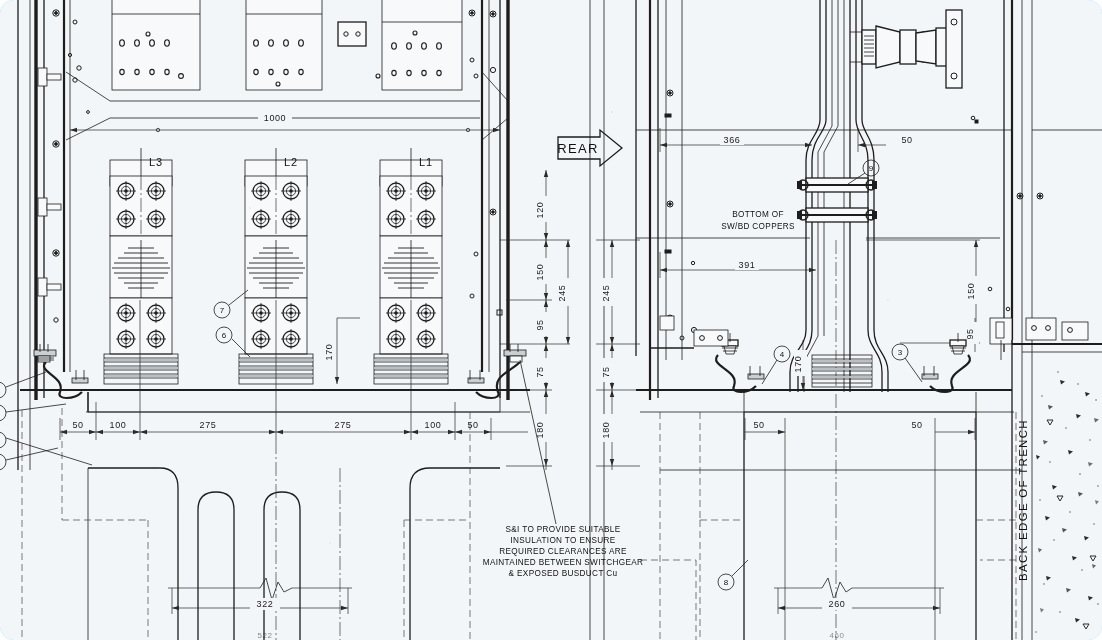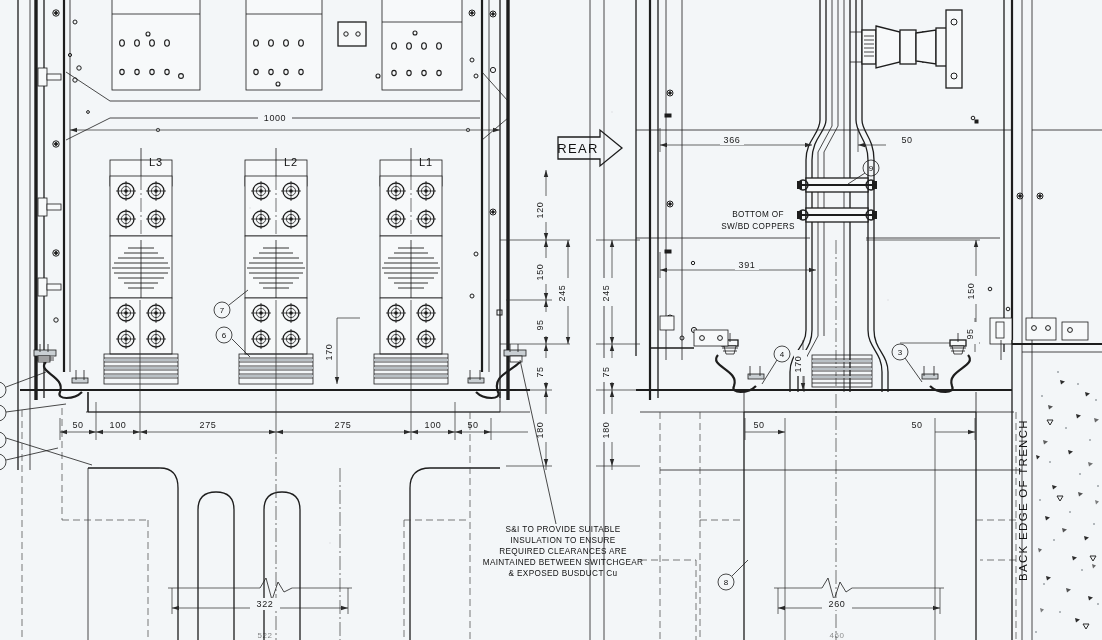--- a/index.html
+++ b/index.html
@@ -1,19 +1,20 @@
 <!DOCTYPE html>
 <html><head>
 <meta charset="utf-8">
 <style>
   html,body{margin:0;padding:0;background:#fff;}
   #sheet{
     position:relative;width:1102px;height:640px;overflow:hidden;
     background:#7dd3fc;
     font-family:"Liberation Sans", sans-serif;
+    border-radius:14px;
   }
   #sheet svg{position:absolute;left:0;top:0;}
   .dimtxt{font-family:"Liberation Sans",sans-serif;font-size:9px;fill:#1a1a1a;letter-spacing:.6px;}
   .dimtxt-sm{font-family:"Liberation Sans",sans-serif;font-size:8px;fill:#222;letter-spacing:.5px;}
   .phase{font-family:"Liberation Sans",sans-serif;font-size:11px;fill:#111;letter-spacing:1px;}
   .notetxt{font-family:"Liberation Sans",sans-serif;font-size:8.2px;fill:#111;letter-spacing:.35px;}
   .bigtxt{font-family:"Liberation Sans",sans-serif;font-size:13px;fill:#111;letter-spacing:1.4px;}
   .balloontxt{font-family:"Liberation Sans",sans-serif;font-size:8px;fill:#111;}
   .ln{stroke:#1d1d1d;fill:none;}
   .thin{stroke-width:.8;}

